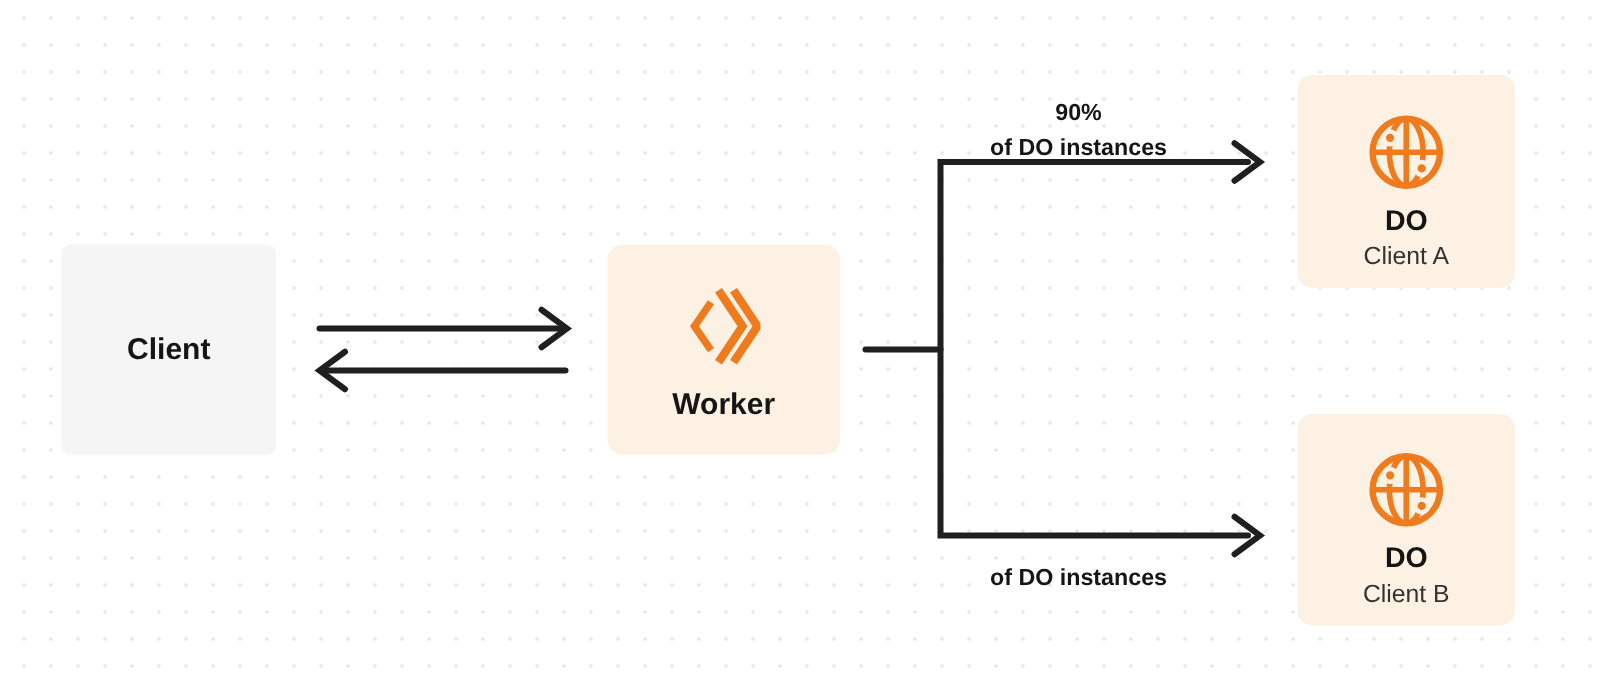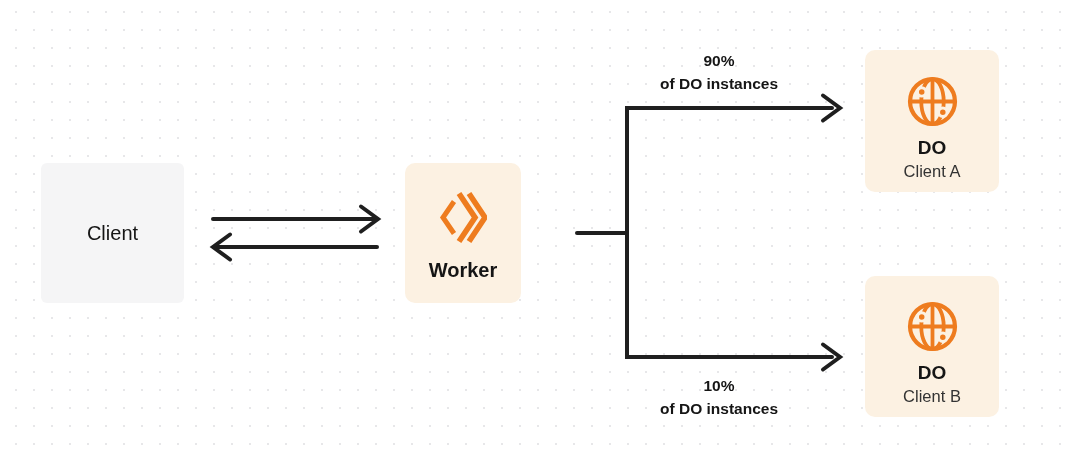--- a/index.html
+++ b/index.html
@@ -46,38 +46,38 @@
     justify-content: center;
   }
   .node-client {
     left: 41px; top: 163px;
     width: 143px; height: 140px;
     background: var(--graybox);
     border-radius: 6px;
   }
   .node-client .node-label {
     font-size: 20px;
-    font-weight: 400;
+    font-weight: 700;
     color: var(--text1);
   }
   .node-worker {
     left: 405px; top: 163px;
-    width: 116px; height: 140px;
+    width: 155px; height: 140px;
     background: var(--cream);
     border-radius: 10px;
     gap: 13px;
     padding-top: 4px;
   }
   .node-worker .node-label {
     font-size: 20px;
     font-weight: 700;
     color: var(--text1);
   }
   .node-do {
-    width: 134px;
+    width: 145px;
     background: var(--cream);
     border-radius: 10px;
     padding-top: 13px;
   }
   .node-do-a { left: 865px; top: 50px;  height: 142px; }
   .node-do-b { left: 865px; top: 276px; height: 141px; }
   .node-do .do-title {
     margin-top: 7px;
     font-size: 19px;
     font-weight: 700;
@@ -92,21 +92,21 @@
   }
   .edge-label {
     position: absolute;
     width: 202px;
     text-align: center;
     color: var(--text1);
     font-weight: 700;
     font-size: 15.5px;
     line-height: 23px;
   }
-  .edge-label-top    { left: 618px; top: 49px; }
+  .edge-label-top    { left: 618px; top: 64px; }
   .edge-label-bottom { left: 618px; top: 374px; }
   .o-stroke { stroke: var(--accent); fill: none; }
   .o-fill   { fill: var(--accent); }
   .halo     { stroke: var(--cream); stroke-width: 2.6px; }
   .worker-icon polyline {
     stroke: var(--accent);
     fill: none;
     stroke-linecap: butt;
     stroke-linejoin: miter;
   }
@@ -143,21 +143,20 @@
     </svg>
     <span class="node-label">Worker</span>
   </div>
 
   <div class="edge-label edge-label-top">
     <div>90%</div>
     <div>of DO instances</div>
   </div>
 
   <div class="edge-label edge-label-bottom">
-    <div>10%</div>
     <div>of DO instances</div>
   </div>
 
   <div class="node node-do node-do-a">
     <svg width="55" height="55" viewBox="0 0 48 48">
       <circle class="o-stroke" cx="24" cy="24" r="19.6" stroke-width="3.7"></circle>
       <ellipse class="o-stroke" cx="24" cy="24" rx="9.8" ry="19.6" stroke-width="3.3"></ellipse>
       <line class="o-stroke" x1="24" y1="4.4" x2="24" y2="43.6" stroke-width="3.3" stroke="var(--accent)"></line>
       <line class="o-stroke" x1="4.4" y1="24" x2="43.6" y2="24" stroke-width="3.3" stroke="var(--accent)"></line>
       <circle class="o-fill halo" cx="14.6" cy="15.6" r="3.7"></circle>

